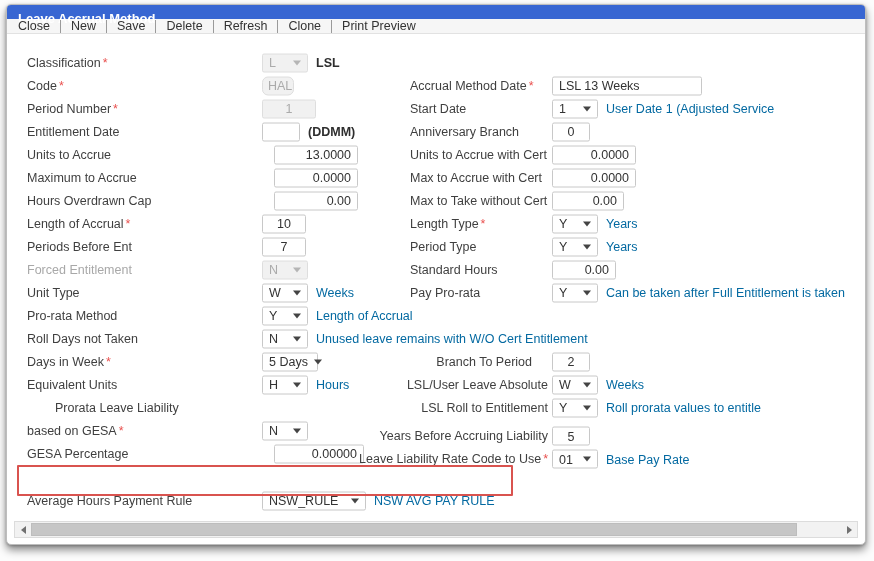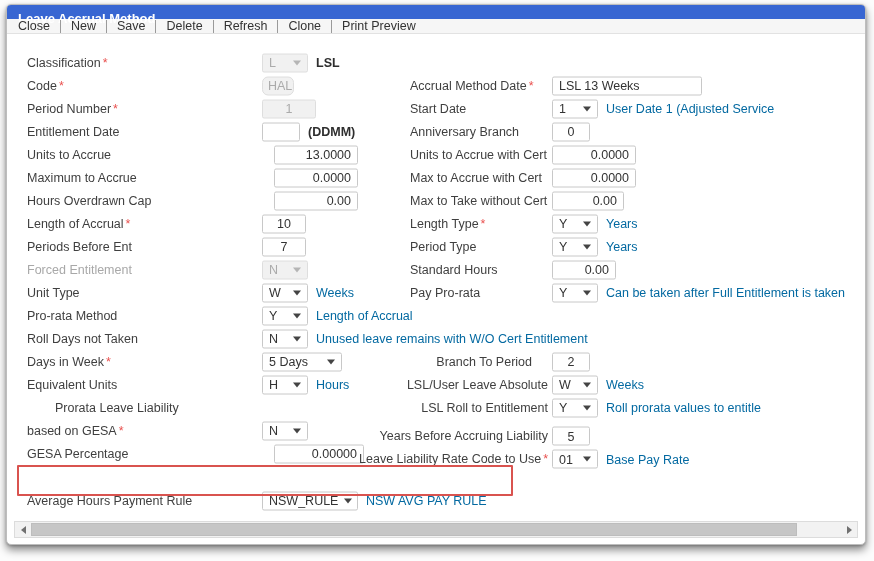--- a/index.html
+++ b/index.html
@@ -44,22 +44,22 @@
   .inp.small { width:44px; text-align:center; }
   .inp.xsmall{ width:38px; text-align:center; }
   .inp.wide  { width:150px; padding-left:6px; text-align:left; }
   .inp.dis   { background:#f1f1f1; border-color:#dedede; color:#ababab; }
   .sel {
     height:19px; border:1px solid #c8c8c8; border-radius:2px; background:#fff;
     display:inline-flex; align-items:center; justify-content:space-between;
     padding:0 6px; color:#333; cursor:default;
   }
   .sel.w46 { width:46px; }
-  .sel.w74 { width:80px; }
-  .sel.w88 { width:96px; }
+  .sel.w74 { width:56px; }
+  .sel.w88 { width:104px; }
   .sel.dis { background:#f1f1f1; border-color:#dedede; color:#ababab; }
   .sel-arrow {
     width:0; height:0; margin-left:6px;
     border-left:4px solid transparent; border-right:4px solid transparent;
     border-top:5px solid #444;
   }
   .sel.dis .sel-arrow { border-top-color:#b5b5b5; }
   .sfx { color:#0369a1; }
   .sfx.b { font-weight:bold; color:#2e2e2e; }
   .red-box {

